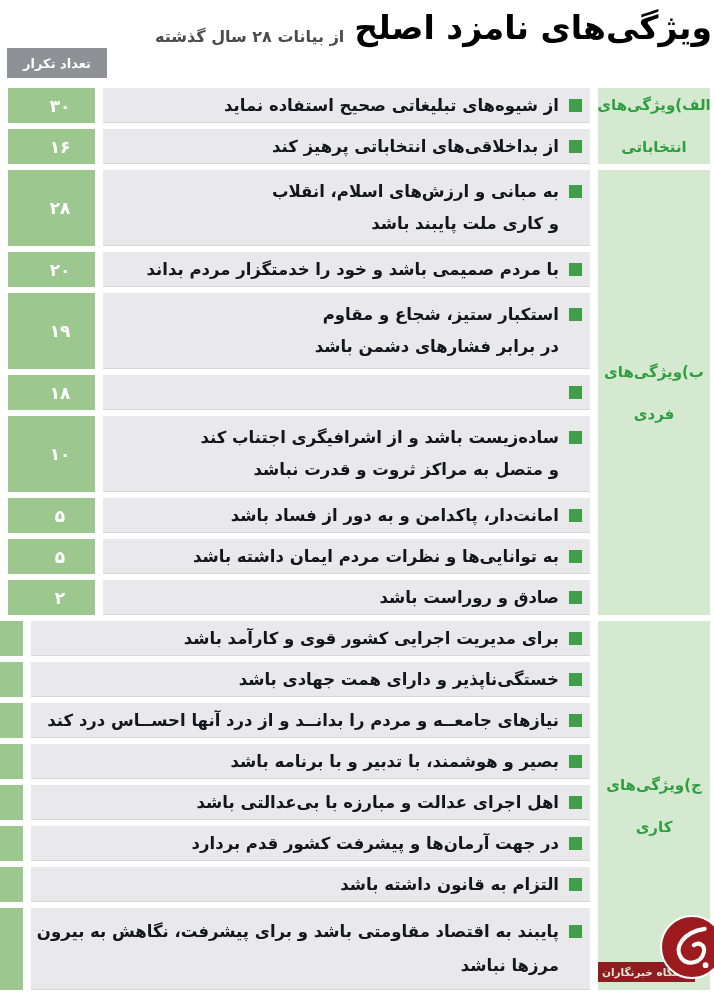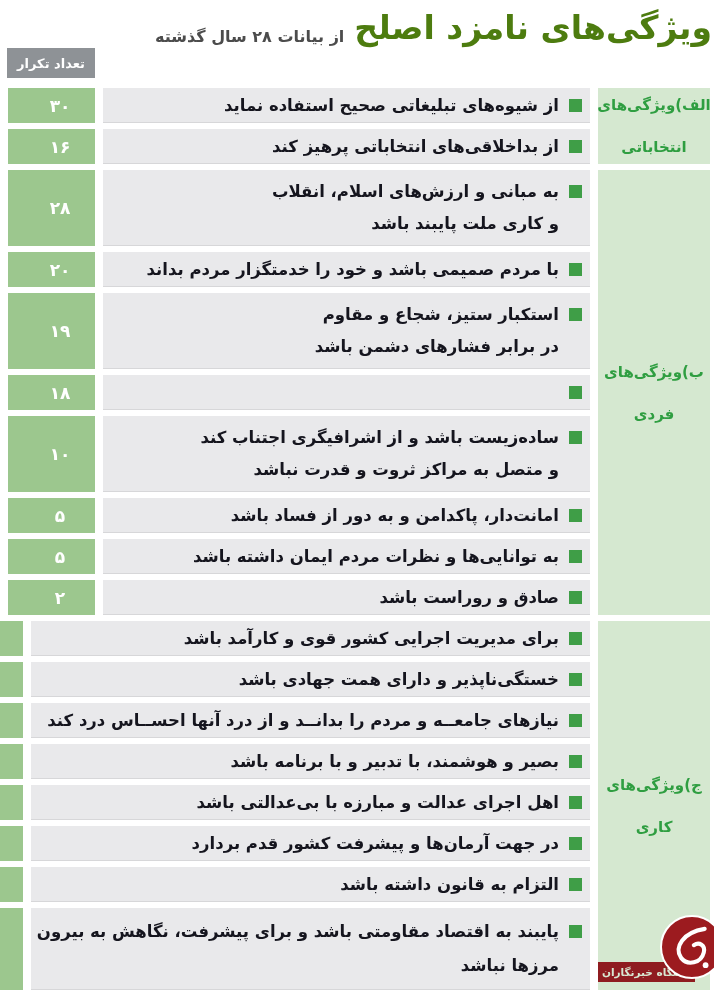--- a/index.html
+++ b/index.html
@@ -15,30 +15,30 @@
     margin:0 auto;
   }
 
   
   .header {
     position:absolute; top:0; right:2px; left:110px;
     height:52px;
     display:flex; align-items:flex-end; gap:10px;
   }
   .title {
-    font-size:33px; font-weight:bold; color:#4d7c0f;
+    font-size:33px; font-weight:bold; color:#000000;
     line-height:48px; white-space:nowrap;
   }
   .subtitle {
     font-size:16px; font-weight:bold; color:#4c4c4c;
     padding-bottom:6px; white-space:nowrap;
   }
   .badge {
     position:absolute; left:7px; top:48px;
-    width:88px; height:30px;
+    width:100px; height:30px;
     background:#8e9296; color:#ffffff;
     font-size:13px; font-weight:bold;
     display:flex; align-items:center; justify-content:center;
   }
 
   
   .table {
     position:absolute; top:88px; right:4px; left:8px;
     display:flex; flex-direction:column; gap:6px;
   }

